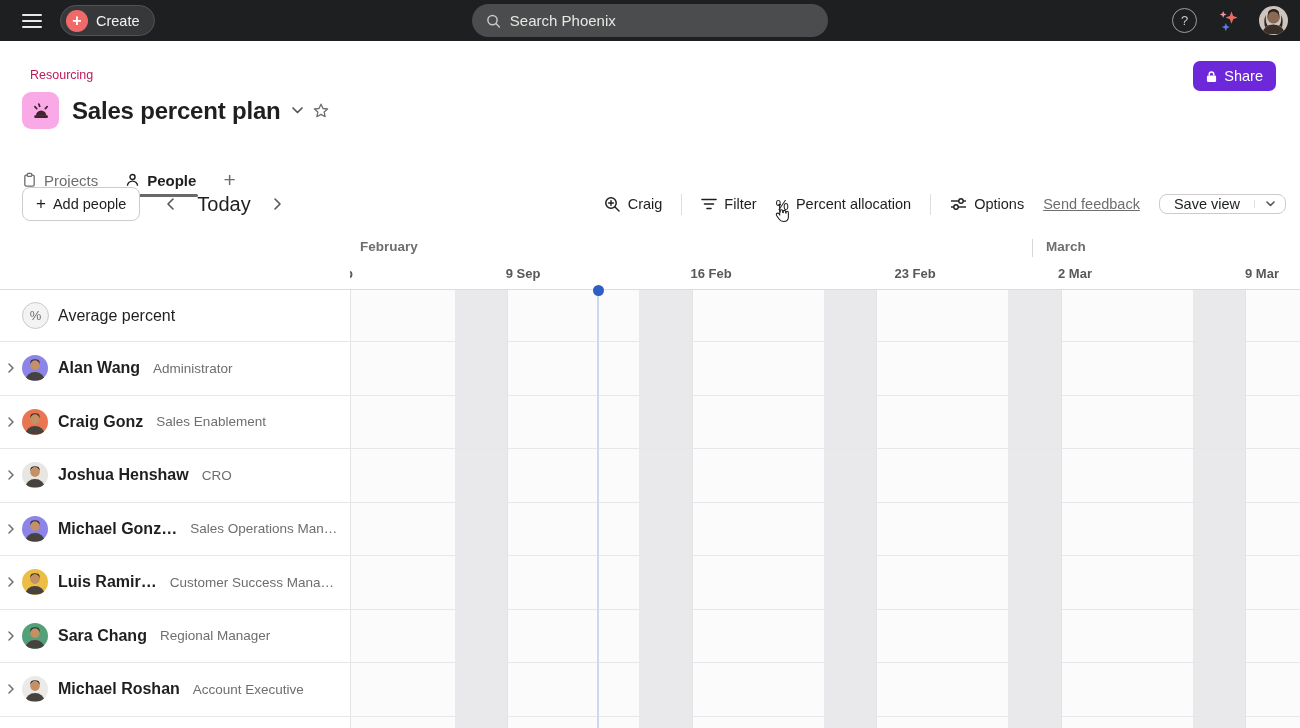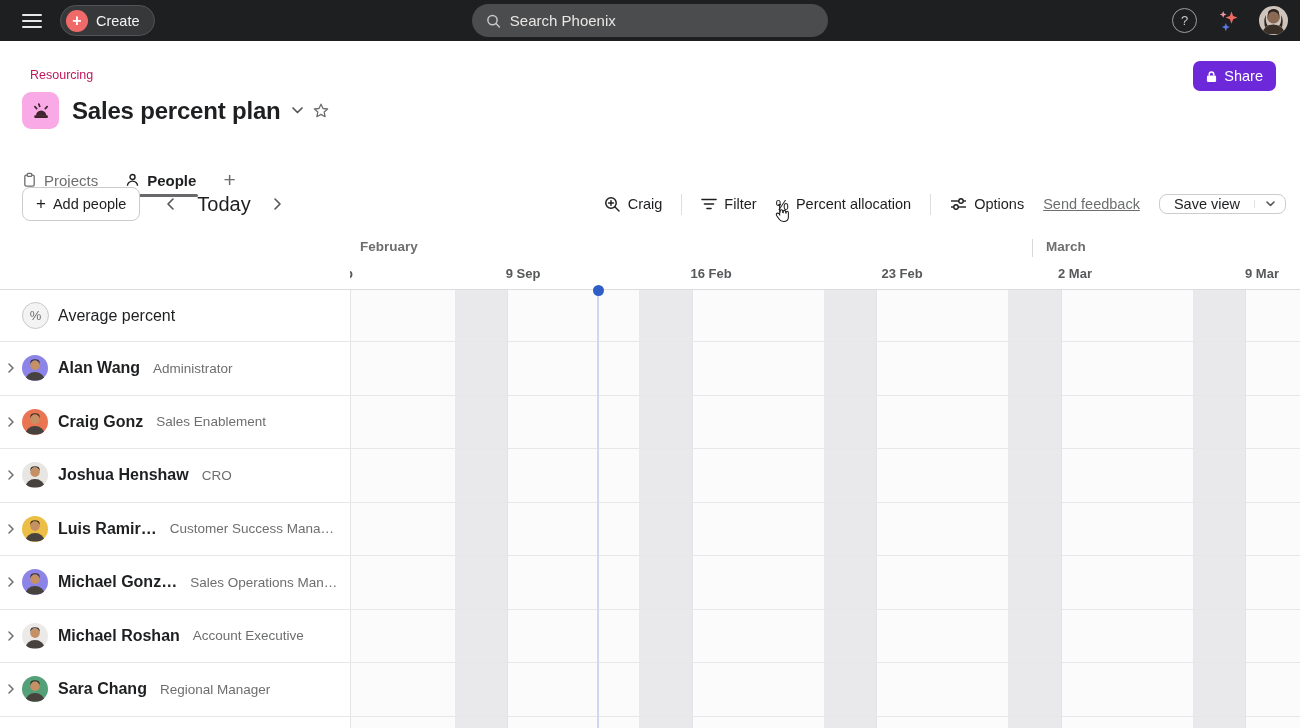--- a/index.html
+++ b/index.html
@@ -246,21 +246,21 @@
     <div class="tl-head">
       <div class="tl-months" id="tl-months">
           <span class="month-label" style="left: 10px;">February</span>
           <span class="month-label" style="left: 696px;">March</span>
           <div class="month-tick" style="left: 682px; top: 0px;"></div>
         </div>
       <div class="tl-dates" id="tl-dates">
           <span class="date-label" style="left: -14px;">2 Feb</span>
           <span class="date-label" style="left: 173px;">9 Sep</span>
           <span class="date-label" style="left: 361px;">16 Feb</span>
-          <span class="date-label" style="left: 552px;">23 Feb</span>
+          <span class="date-label" style="left: 565px;">23 Feb</span>
           <span class="date-label" style="left: 725px;">2 Mar</span>
           <span class="date-label" style="left: 912px;">9 Mar</span>
         </div>
     </div>
     <div class="grid" id="grid">
         <div class="weekend" style="left: 103.5px;"></div>
         <div class="week-line" style="left: 156px;"></div>
         <div class="weekend" style="left: 288px;"></div>
         <div class="week-line" style="left: 340.5px;"></div>
         <div class="weekend" style="left: 472.5px;"></div>
@@ -316,69 +316,69 @@
             </svg></span>
           <span class="p-name">Joshua Henshaw</span>
           <span class="p-role">CRO</span>
         </div>
         <div class="grid-row" style="height: 53.5px;">
           <span class="row-chev">
             <svg width="8" height="12" viewBox="0 0 8 12">
               <polyline points="2,2 6,6 2,10" stroke="#6d6e6f" stroke-width="1.5" fill="none" stroke-linecap="round" stroke-linejoin="round"></polyline>
             </svg>
           </span>
+          <span class="avatar" style="background: rgb(141, 132, 232);"><svg width="26" height="26" viewBox="0 0 26 26">
+              <circle cx="13" cy="10.2" r="4.7" fill="#c49064"></circle>
+              <path d="M8.3 10 a4.7 4.7 0 0 1 9.4 0 v-2.4 a4.7 3.4 0 0 0 -9.4 0 z" fill="#3a2f28"></path>
+              <path d="M3.4 25.5 a9.6 8.4 0 0 1 19.2 0 z" fill="#47423e"></path>
+            </svg></span>
+          <span class="p-name">Michael Gonz…</span>
+          <span class="p-role">Sales Operations Man…</span>
+        </div>
+        <div class="grid-row" style="height: 53.5px;">
+          <span class="row-chev">
+            <svg width="8" height="12" viewBox="0 0 8 12">
+              <polyline points="2,2 6,6 2,10" stroke="#6d6e6f" stroke-width="1.5" fill="none" stroke-linecap="round" stroke-linejoin="round"></polyline>
+            </svg>
+          </span>
           <span class="avatar" style="background: rgb(236, 190, 69);"><svg width="26" height="26" viewBox="0 0 26 26">
               <circle cx="13" cy="10.2" r="4.7" fill="#c49064"></circle>
               <path d="M8.3 10 a4.7 4.7 0 0 1 9.4 0 v-2.4 a4.7 3.4 0 0 0 -9.4 0 z" fill="#3a2f28"></path>
               <path d="M3.4 25.5 a9.6 8.4 0 0 1 19.2 0 z" fill="#47423e"></path>
             </svg></span>
           <span class="p-name">Luis Ramir…</span>
           <span class="p-role">Customer Success Mana…</span>
         </div>
         <div class="grid-row" style="height: 53.5px;">
           <span class="row-chev">
             <svg width="8" height="12" viewBox="0 0 8 12">
               <polyline points="2,2 6,6 2,10" stroke="#6d6e6f" stroke-width="1.5" fill="none" stroke-linecap="round" stroke-linejoin="round"></polyline>
             </svg>
           </span>
-          <span class="avatar" style="background: rgb(141, 132, 232);"><svg width="26" height="26" viewBox="0 0 26 26">
-              <circle cx="13" cy="10.2" r="4.7" fill="#c49064"></circle>
-              <path d="M8.3 10 a4.7 4.7 0 0 1 9.4 0 v-2.4 a4.7 3.4 0 0 0 -9.4 0 z" fill="#3a2f28"></path>
-              <path d="M3.4 25.5 a9.6 8.4 0 0 1 19.2 0 z" fill="#47423e"></path>
-            </svg></span>
-          <span class="p-name">Michael Gonz…</span>
-          <span class="p-role">Sales Operations Man…</span>
+          <span class="avatar" style="background: rgb(84, 160, 120);"><svg width="26" height="26" viewBox="0 0 26 26">
+              <circle cx="13" cy="10.2" r="4.7" fill="#c49064"></circle>
+              <path d="M8.3 10 a4.7 4.7 0 0 1 9.4 0 v-2.4 a4.7 3.4 0 0 0 -9.4 0 z" fill="#3a2f28"></path>
+              <path d="M3.4 25.5 a9.6 8.4 0 0 1 19.2 0 z" fill="#47423e"></path>
+            </svg></span>
+          <span class="p-name">Sara Chang</span>
+          <span class="p-role">Regional Manager</span>
         </div>
         <div class="grid-row" style="height: 53.5px;">
           <span class="row-chev">
             <svg width="8" height="12" viewBox="0 0 8 12">
               <polyline points="2,2 6,6 2,10" stroke="#6d6e6f" stroke-width="1.5" fill="none" stroke-linecap="round" stroke-linejoin="round"></polyline>
             </svg>
           </span>
           <span class="avatar" style="background: rgb(236, 234, 232);"><svg width="26" height="26" viewBox="0 0 26 26">
               <circle cx="13" cy="10.2" r="4.7" fill="#c49064"></circle>
               <path d="M8.3 10 a4.7 4.7 0 0 1 9.4 0 v-2.4 a4.7 3.4 0 0 0 -9.4 0 z" fill="#3a2f28"></path>
               <path d="M3.4 25.5 a9.6 8.4 0 0 1 19.2 0 z" fill="#47423e"></path>
             </svg></span>
           <span class="p-name">Michael Roshan</span>
           <span class="p-role">Account Executive</span>
-        </div>
-        <div class="grid-row" style="height: 53.5px;">
-          <span class="row-chev">
-            <svg width="8" height="12" viewBox="0 0 8 12">
-              <polyline points="2,2 6,6 2,10" stroke="#6d6e6f" stroke-width="1.5" fill="none" stroke-linecap="round" stroke-linejoin="round"></polyline>
-            </svg>
-          </span>
-          <span class="avatar" style="background: rgb(84, 160, 120);"><svg width="26" height="26" viewBox="0 0 26 26">
-              <circle cx="13" cy="10.2" r="4.7" fill="#c49064"></circle>
-              <path d="M8.3 10 a4.7 4.7 0 0 1 9.4 0 v-2.4 a4.7 3.4 0 0 0 -9.4 0 z" fill="#3a2f28"></path>
-              <path d="M3.4 25.5 a9.6 8.4 0 0 1 19.2 0 z" fill="#47423e"></path>
-            </svg></span>
-          <span class="p-name">Sara Chang</span>
-          <span class="p-role">Regional Manager</span>
         </div>
         <div class="grid-row last" style="height: 12px;"></div>
       </div>
     <div class="today-layer" id="today-layer">
         <div class="today-line" style="left: 247px;"></div>
         <div class="today-dot" style="left: 242.5px; top: -5.5px;"></div>
       </div>
   </div>
 
   <div class="cursor">

